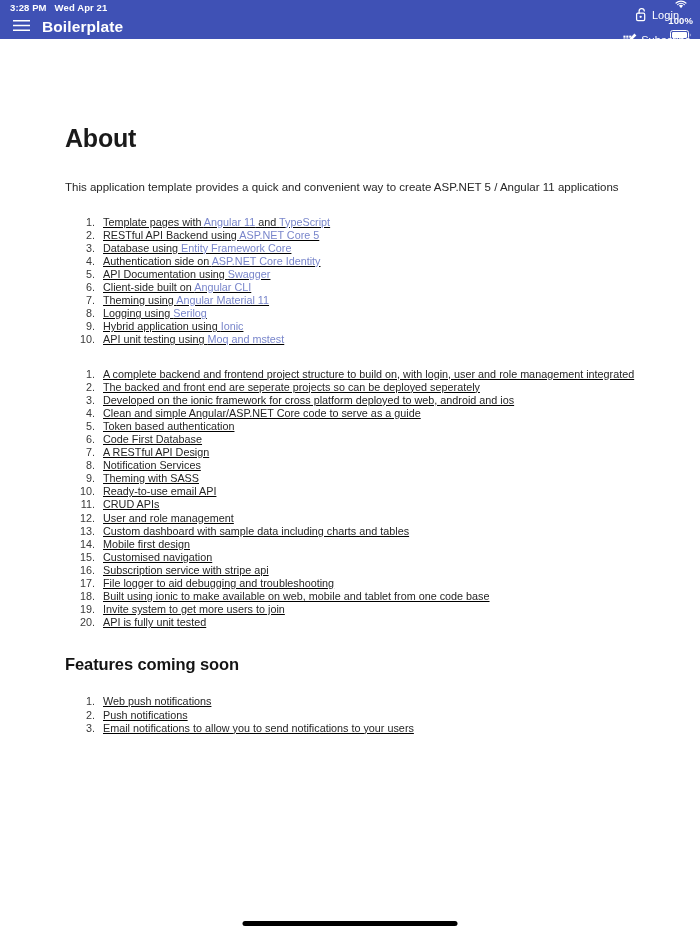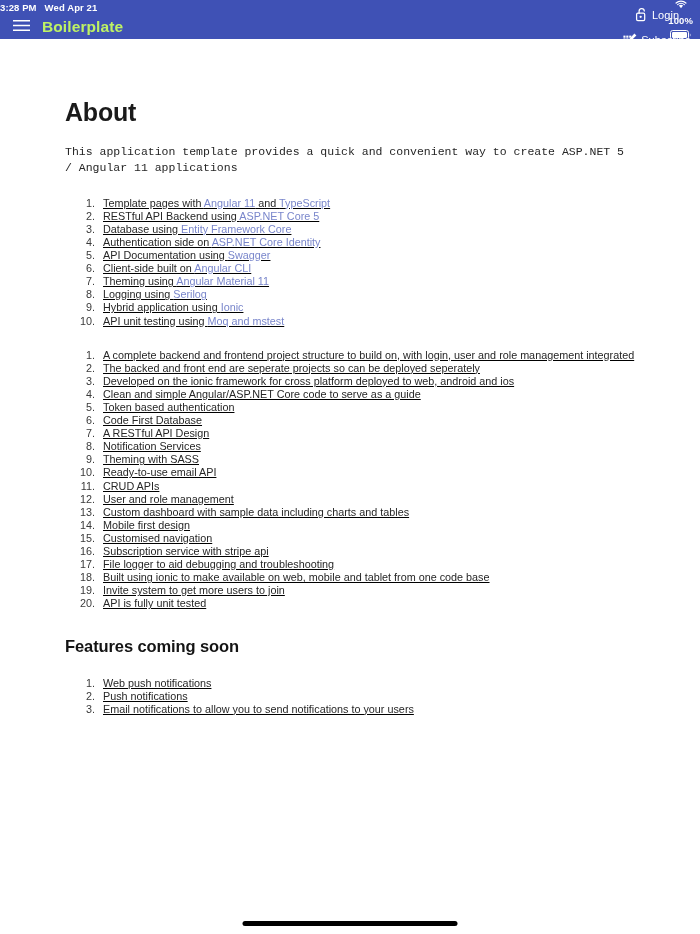--- a/index.html
+++ b/index.html
@@ -38,21 +38,21 @@
     align-items: center;
     color: #ffffff;
     font-size: 9.5px;
     font-weight: bold;
     letter-spacing: 0.1px;
   }
   .status-left {
     display: flex;
     align-items: center;
     gap: 8px;
-    padding-left: 0;
+    padding-left: 10px;
   }
   .status-right {
     position: absolute;
     right: 7px;
     top: 0;
     height: 15px;
     display: flex;
     align-items: center;
     gap: 4px;
     flex-direction: column;
@@ -79,21 +79,21 @@
     cursor: pointer;
     margin-left: 6px;
   }
   .hamburger { display: block; }
 
   .app-title {
     font-size: 15.5px;
     font-weight: bold;
     letter-spacing: 0.1px;
     margin-left: 6px;
-    color: #bef264;
+    color: #ffffff;
     text-align: right;
   }
 
   .toolbar-spacer { flex: 1 1 auto; }
 
   .toolbar-actions {
     display: flex;
     align-items: center;
     gap: 11px;
     padding-right: 9px;
@@ -114,37 +114,36 @@
   .content {
     position: absolute;
     top: 39px; left: 0;
     width: 700px;
     height: 895px;
     background: #ffffff;
     overflow: hidden;
   }
 
   .page {
-    padding: 60px 64px 0 65px;
+    padding: 86px 64px 0 65px;
   }
 
   h1.page-title {
     font-size: 25px;
     font-weight: bold;
     color: #1a1a1a;
     letter-spacing: -0.2px;
     line-height: 1.1;
   }
 
   p.intro {
-    margin-top: 17px;
+    margin-top: 26px;
     font-size: 11.5px;
     color: #262626;
     line-height: 1.4;
-    font-family: Liberation Mono, monospace;
   }
 
   h2.section-title {
     font-size: 16.5px;
     font-weight: bold;
     color: #141414;
     letter-spacing: -0.1px;
     margin-top: 26px;
   }
 

